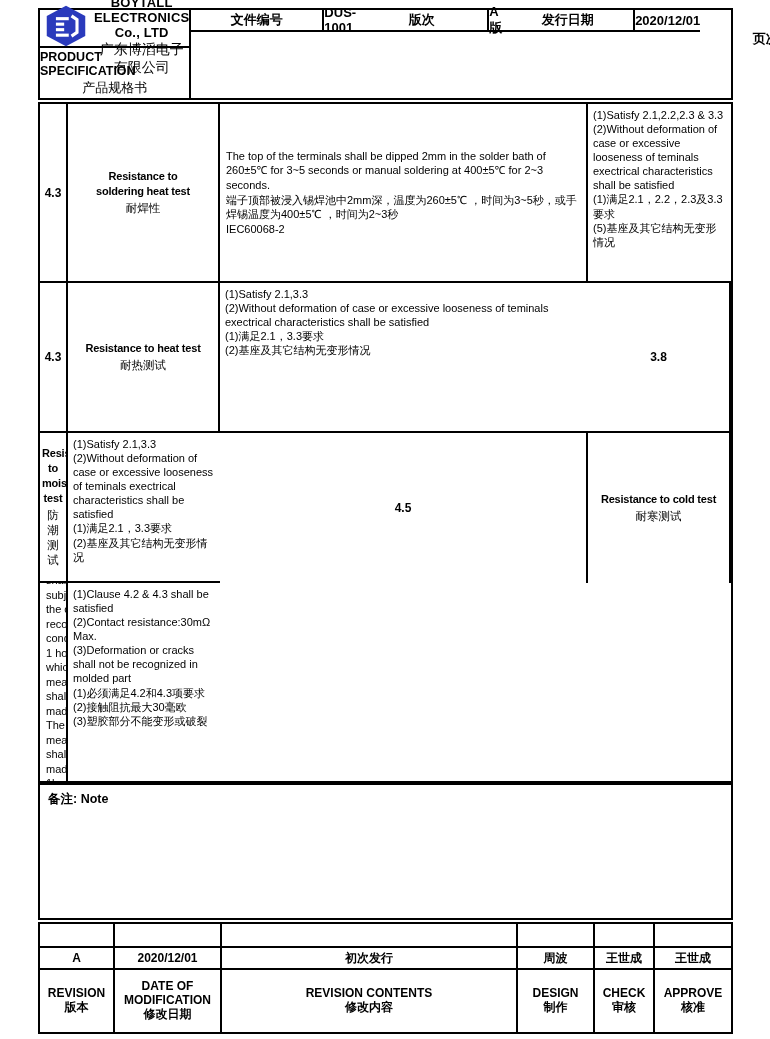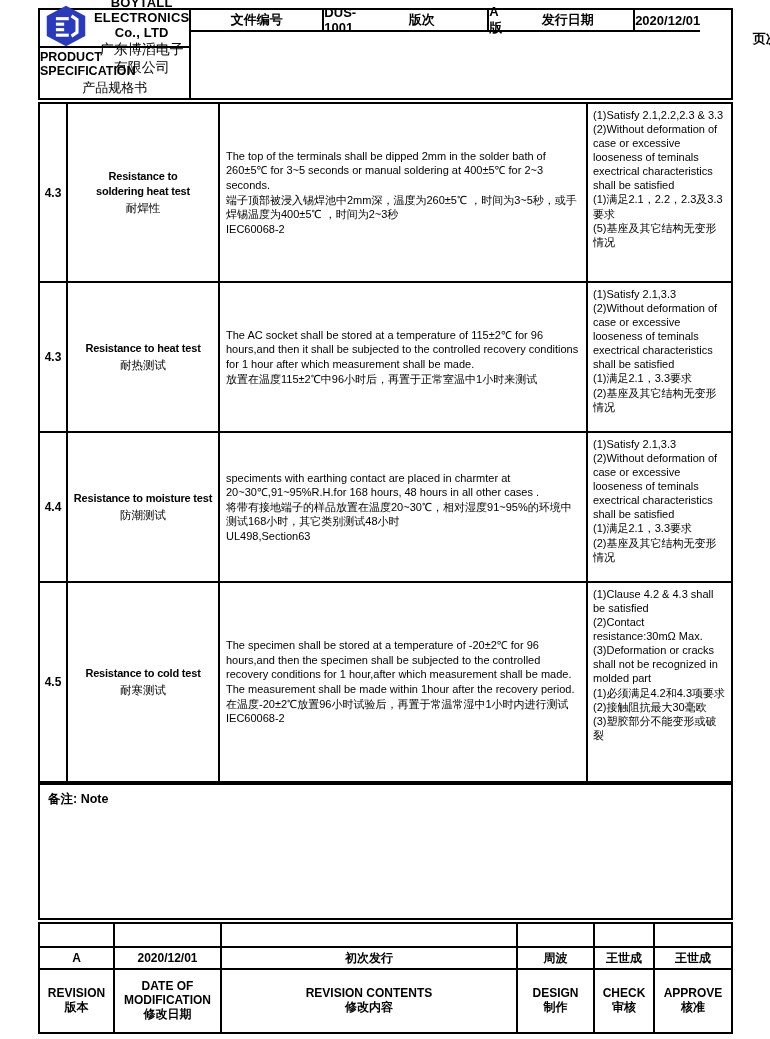--- a/index.html
+++ b/index.html
@@ -129,38 +129,29 @@
     <div class="sc cell-req last-col">(1)Satisfy 2.1,2.2,2.3 &amp; 3.3
 (2)Without deformation of case or excessive looseness of teminals exectrical characteristics shall be satisfied
 (1)满足2.1，2.2，2.3及3.3要求
 (5)基座及其它结构无变形情况</div>
 
     <div class="sc cell-no">4.3</div>
     <div class="sc cell-name">
       <div class="name-en">Resistance to heat test</div>
       <div class="name-cn">耐热测试</div>
     </div>
-    <div class="sc cell-method">
-      <div class="method-text">The AC socket shall be stored at a temperature of 115±2℃ for 96 hours,and then it shall be subjected to the controlled recovery conditions for 1 hour after which measurement shall be made.
-放置在温度115±2℃中96小时后，再置于正常室温中1小时来测试</div>
-    </div>
     <div class="sc cell-req last-col">(1)Satisfy 2.1,3.3
 (2)Without deformation of case or excessive looseness of teminals exectrical characteristics shall be satisfied
 (1)满足2.1，3.3要求
 (2)基座及其它结构无变形情况</div>
 
-    <div class="sc cell-no">4.4</div>
+    <div class="sc cell-no">3.8</div>
     <div class="sc cell-name">
       <div class="name-en">Resistance to moisture test</div>
       <div class="name-cn">防潮测试</div>
-    </div>
-    <div class="sc cell-method">
-      <div class="method-text">speciments with earthing contact are placed in charmter at 20~30℃,91~95%R.H.for 168 hours, 48 hours in all other cases .
-将带有接地端子的样品放置在温度20~30℃，相对湿度91~95%的环境中测试168小时，其它类别测试48小时
-UL498,Section63</div>
     </div>
     <div class="sc cell-req last-col">(1)Satisfy 2.1,3.3
 (2)Without deformation of case or excessive looseness of teminals exectrical characteristics shall be satisfied
 (1)满足2.1，3.3要求
 (2)基座及其它结构无变形情况</div>
 
     <div class="sc cell-no last-row">4.5</div>
     <div class="sc cell-name last-row">
       <div class="name-en">Resistance to cold test</div>
       <div class="name-cn">耐寒测试</div>

